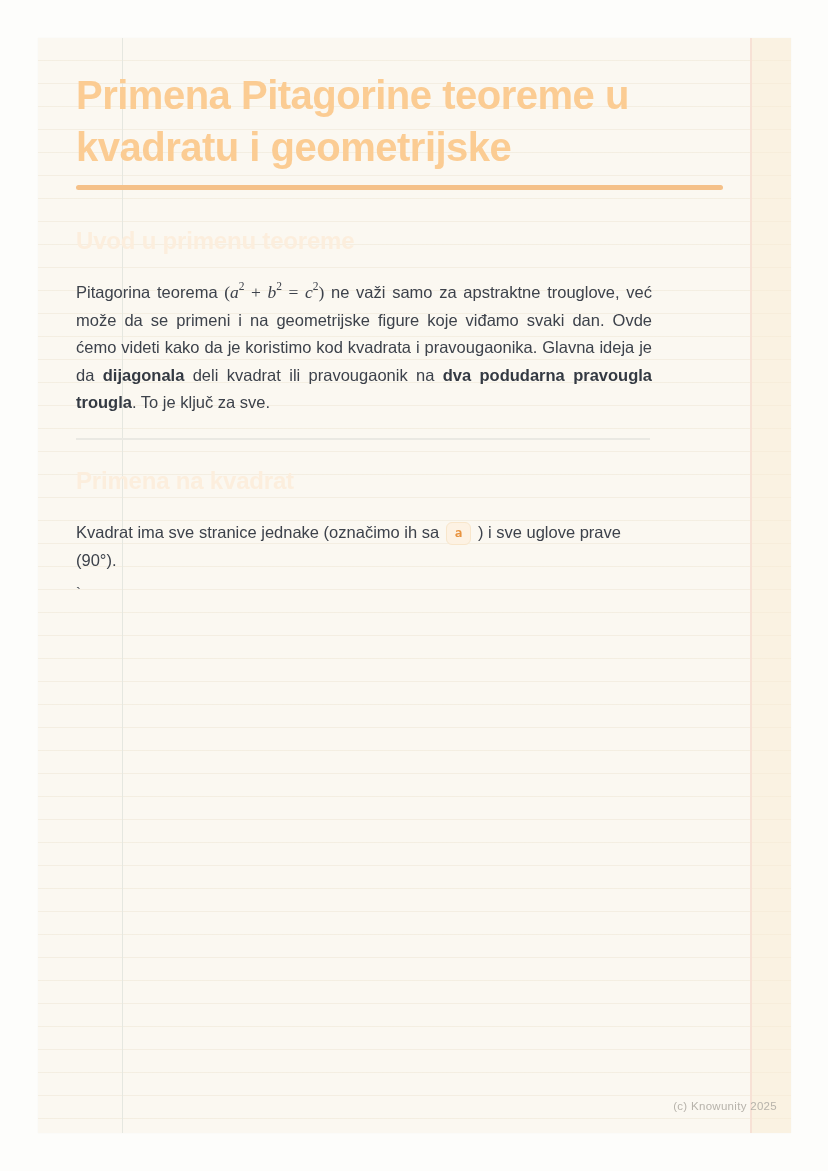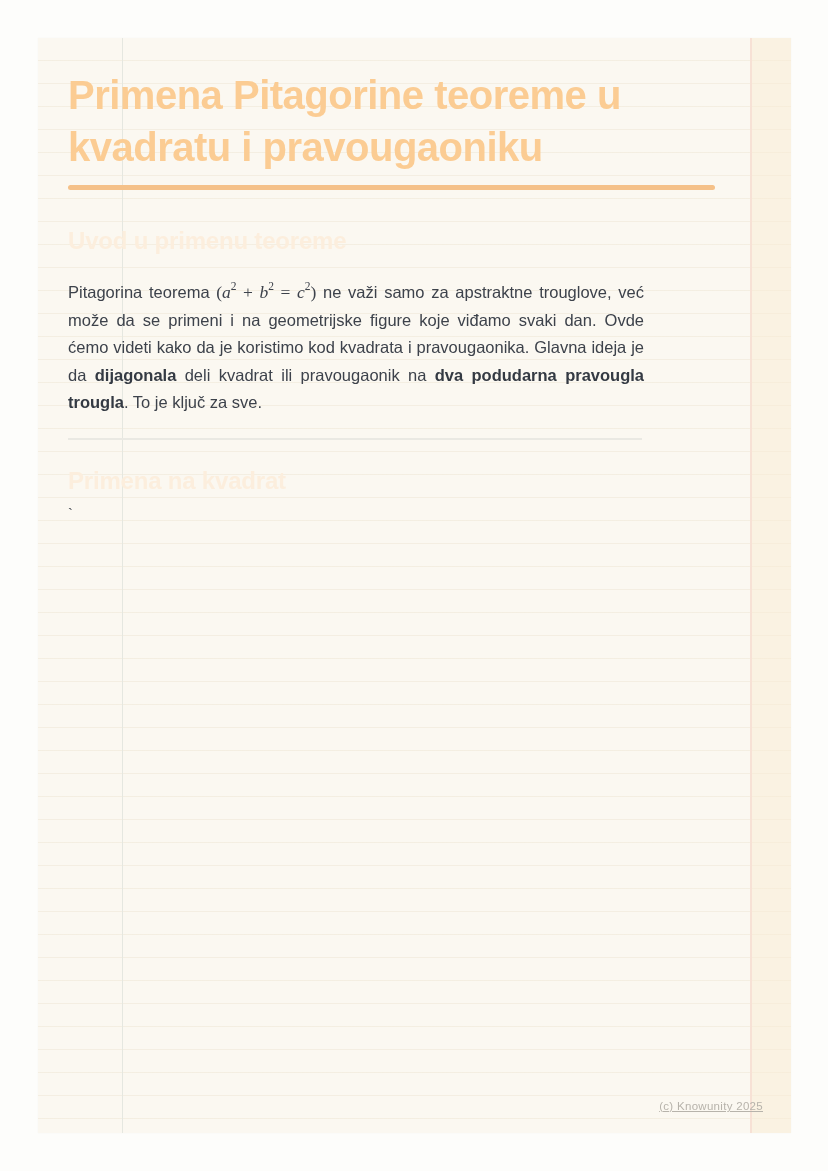--- a/index.html
+++ b/index.html
@@ -31,21 +31,21 @@
   }
   .margin-col {
     position: absolute;
     left: 712px; top: 0; bottom: 0;
     width: 41px;
     background: rgba(250,236,213,0.55);
     border-left: 2px solid #f7e1d5;
   }
   .content {
     position: absolute;
-    left: 30px; top: 0;
+    left: 38px; top: 0;
     width: 647px;
   }
   .doc-title {
     padding-top: 31px;
     font-size: 40px;
     line-height: 52px;
     font-weight: 800;
     letter-spacing: -0.5px;
     color: #fbcc93;
   }
@@ -108,52 +108,52 @@
     vertical-align: 1px;
   }
   .stray {
     margin-top: 10px;
     font-size: 15px;
     color: #3d424b;
   }
   .footer {
     position: absolute;
     top: 1100px;
-    right: 65px;
+    right: 51px;
     font-size: 11.5px;
     letter-spacing: 0.3px;
     color: #b7b3ab;
     z-index: 3;
-    text-decoration: underline;
   }
   .layer { position: relative; z-index: 2; }
 </style>
 </head>
 <body>
 
 <div class="sheet">
   <div class="rule-left"></div>
   <div class="margin-col"></div>
 
   <div class="content layer">
 
     <h1 class="doc-title">
       <span>Primena Pitagorine teoreme u</span>
-      <span>kvadratu i pravougaoniku</span>
+      <span>kvadratu i geometrijske</span>
     </h1>
 
     <div class="title-divider"></div>
 
     <h2 class="h2 h2-intro">Uvod u primenu teoreme</h2>
 
     <p class="para para-intro"><span>Pitagorina teorema </span><span class="math"><span>(</span><span class="mvar">a</span><sup>2</sup><span> + </span><span class="mvar">b</span><sup>2</sup><span> = </span><span class="mvar">c</span><sup>2</sup><span>)</span></span><span> ne važi samo za apstraktne trouglove, već može da se primeni i na geometrijske figure koje viđamo svaki dan. Ovde ćemo videti kako da je koristimo kod kvadrata i pravougaonika. Glavna ideja je da </span><b>dijagonala</b><span> deli kvadrat ili pravougaonik na </span><b>dva podudarna pravougla trougla</b><span>. To je ključ za sve.</span></p>
 
     <hr class="section-divider">
 
     <h2 class="h2 h2-square">Primena na kvadrat</h2>
 
+    <p class="para para-square"><span>Kvadrat ima sve stranice jednake (označimo ih sa </span><span class="badge">a</span><span> ) i sve uglove prave (90°).</span></p>
 
     <div class="stray">`</div>
 
   </div>
 </div>
 
 <div class="footer">(c) Knowunity 2025</div>
 
 </body></html>

